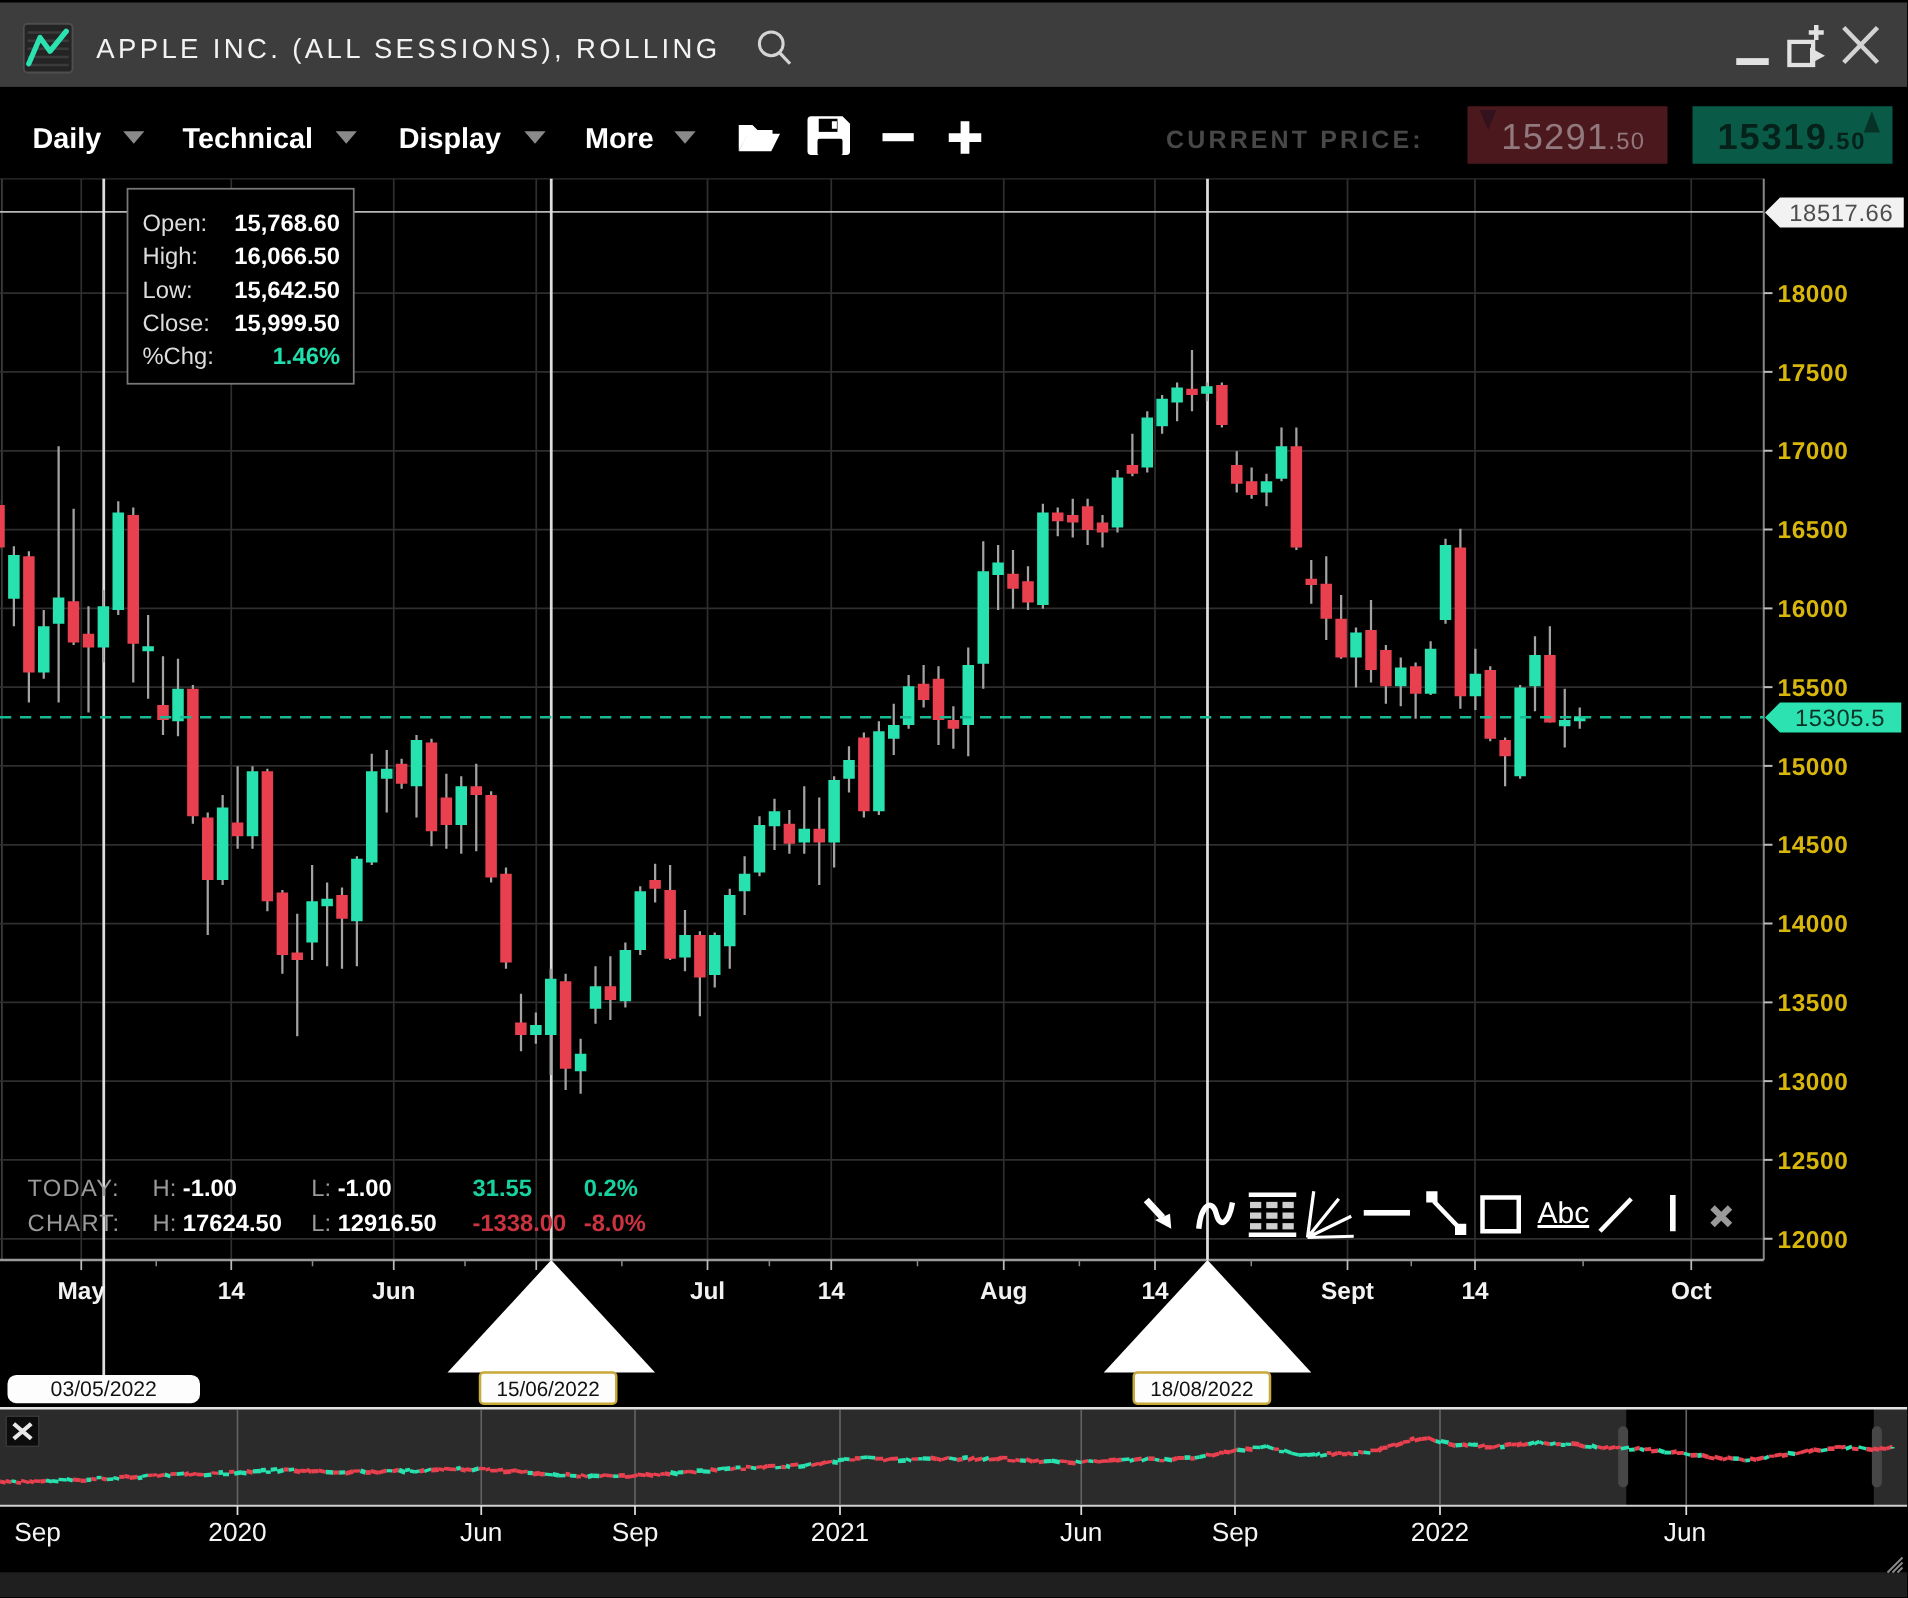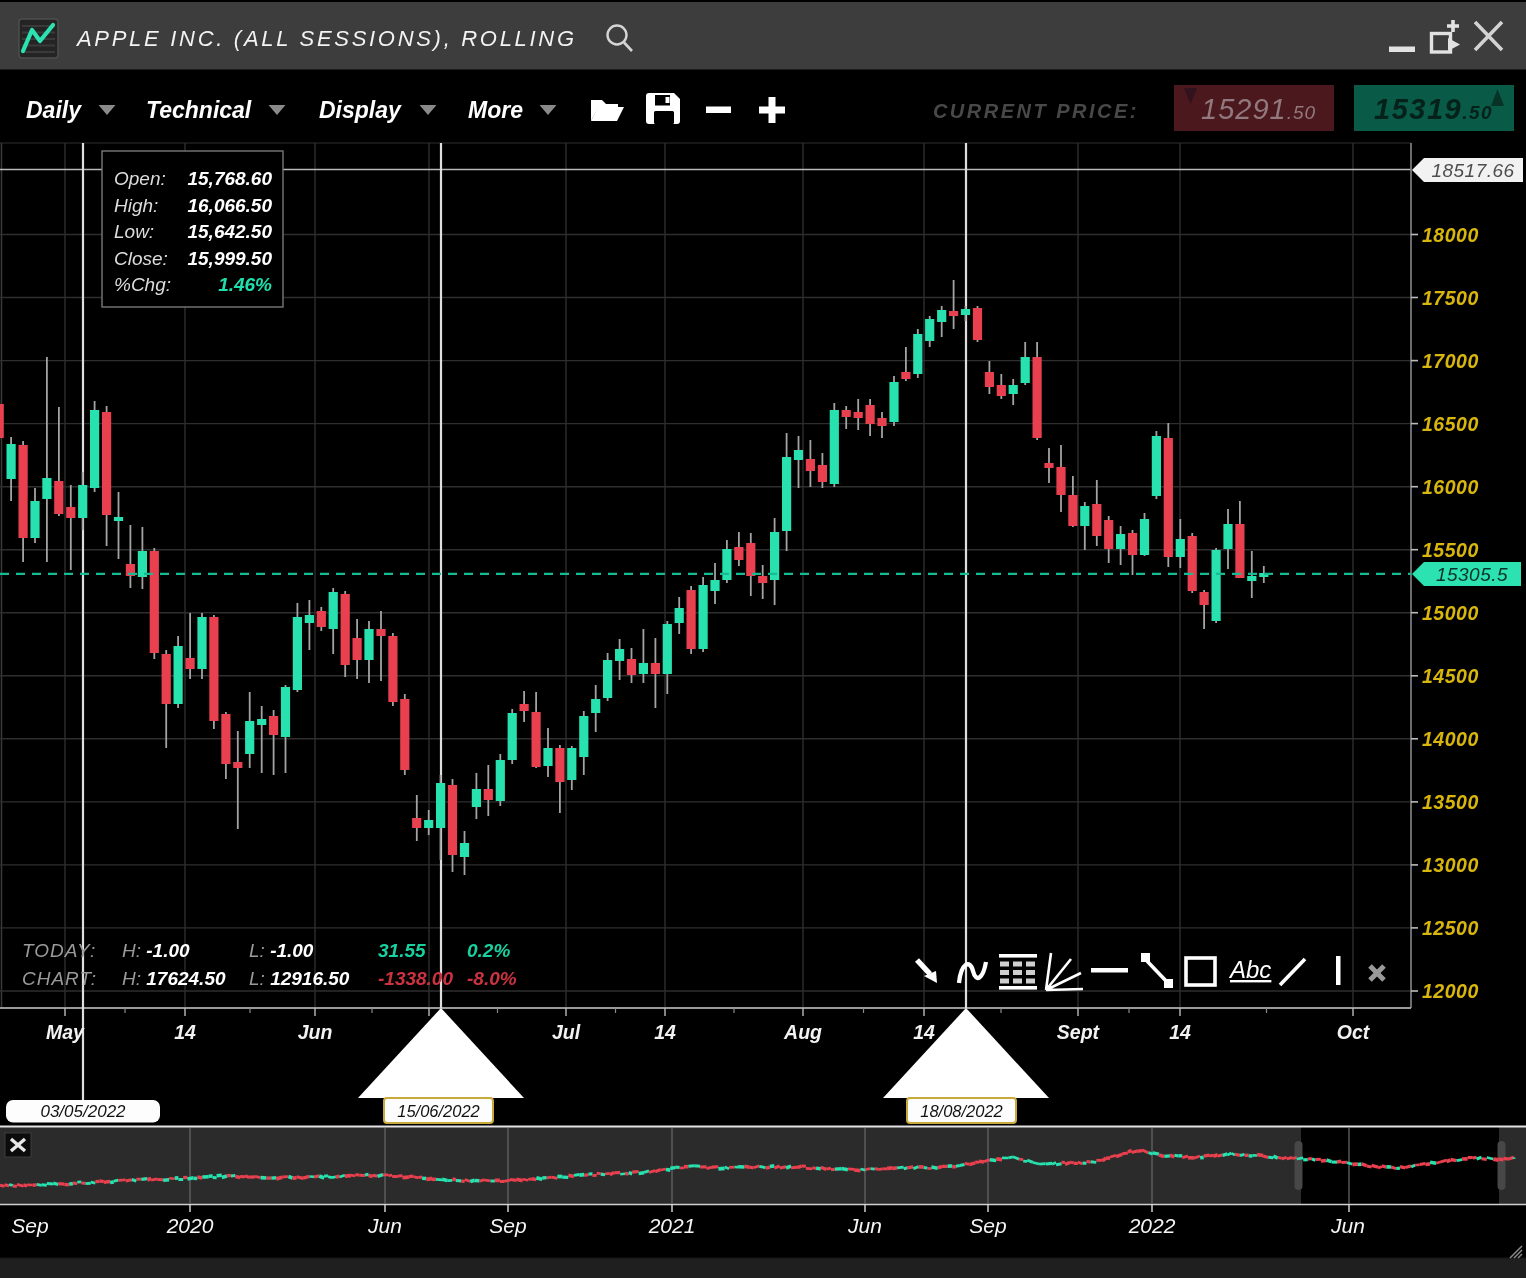--- a/index.html
+++ b/index.html
@@ -1,15 +1,15 @@
 <!DOCTYPE html>
 <html><head><meta charset="utf-8"><style>
 html,body{margin:0;padding:0;background:#000;}
 *{font-family:"Liberation Sans",sans-serif;}
-#page{position:relative;width:1526px;height:1278px;overflow:hidden;background:#000;font-style:italic;}
+#page{position:relative;width:1526px;height:1278px;overflow:hidden;background:#000;}
 </style></head>
 <body>
 <div id="page">
 <svg width="1526" height="1278" viewBox="0 0 1526 1278" font-family="Liberation Sans, sans-serif">
 <rect x="0" y="0" width="1526" height="1278" fill="#000"></rect>
 <rect x="0" y="2" width="1526" height="67.5" fill="#3d3d3d"></rect>
 <rect x="19" y="19" width="39" height="39" rx="3" fill="#242424" stroke="#4e4e4e" stroke-width="1.5"></rect>
 <line x1="22" y1="26" x2="55" y2="26" stroke="#3a3a3a" stroke-width="2"></line>
 <line x1="22" y1="32.5" x2="55" y2="32.5" stroke="#3a3a3a" stroke-width="2"></line>
 <line x1="22" y1="39" x2="55" y2="39" stroke="#3a3a3a" stroke-width="2"></line>

